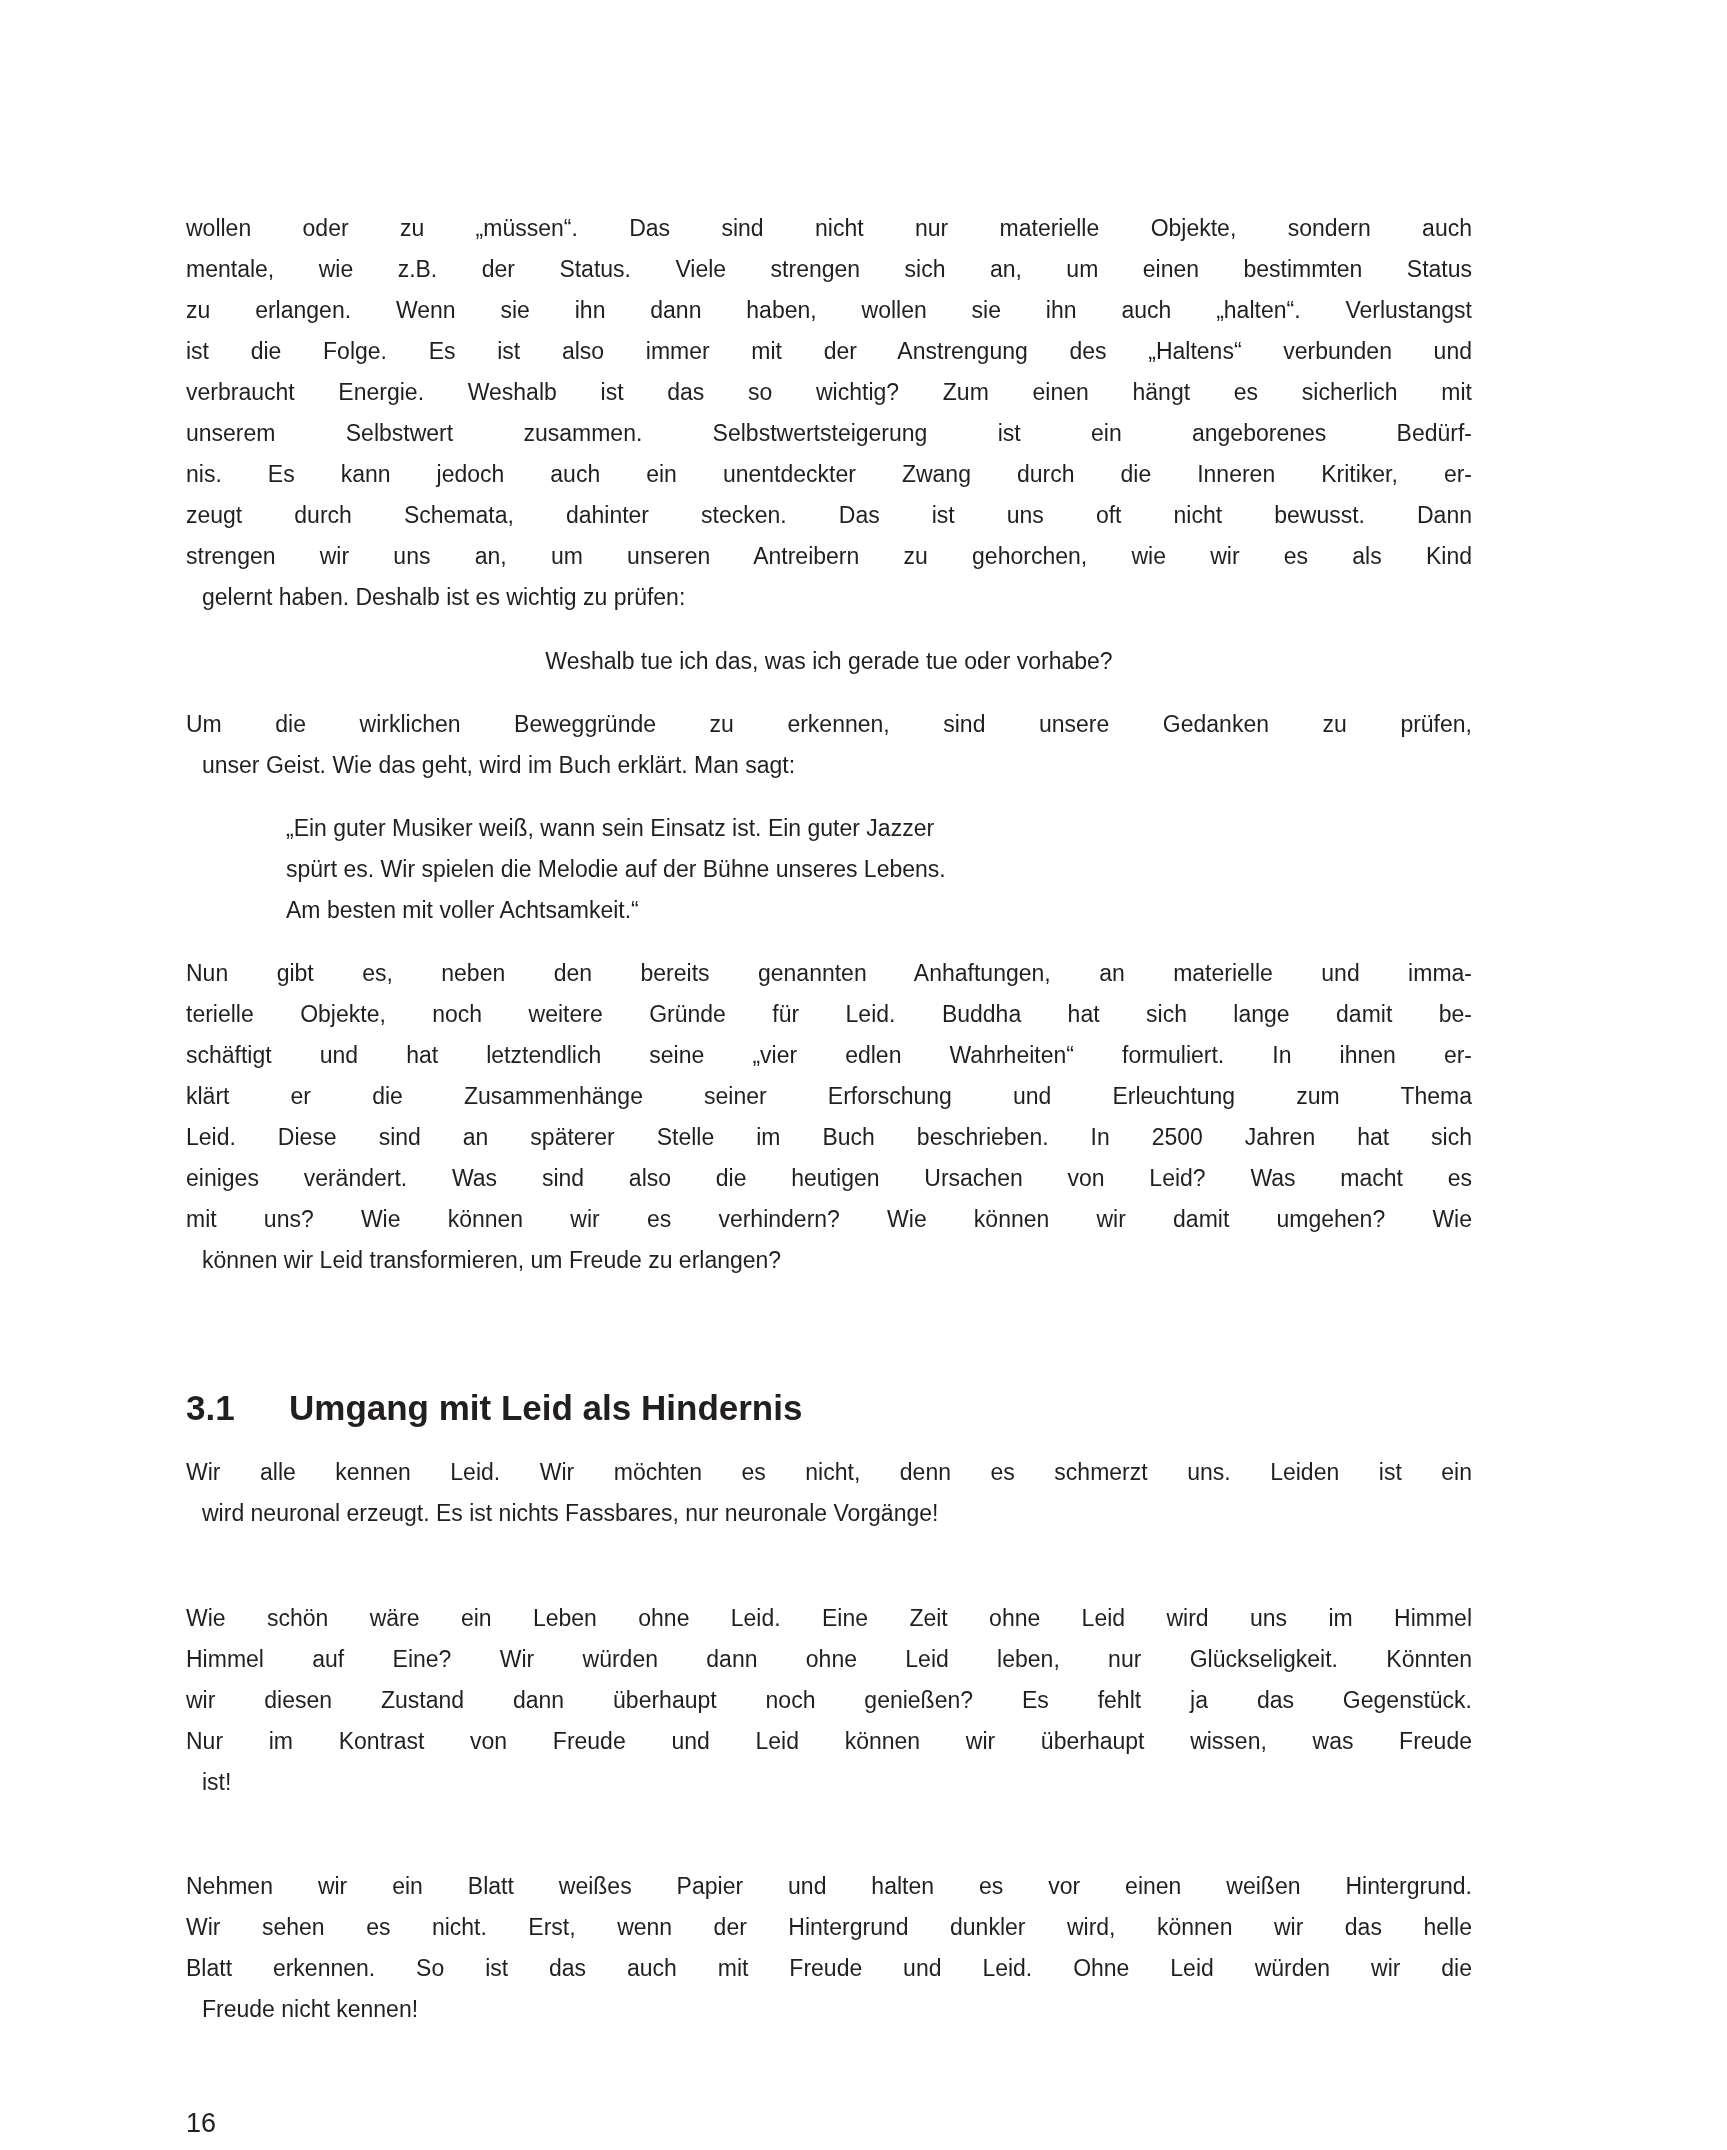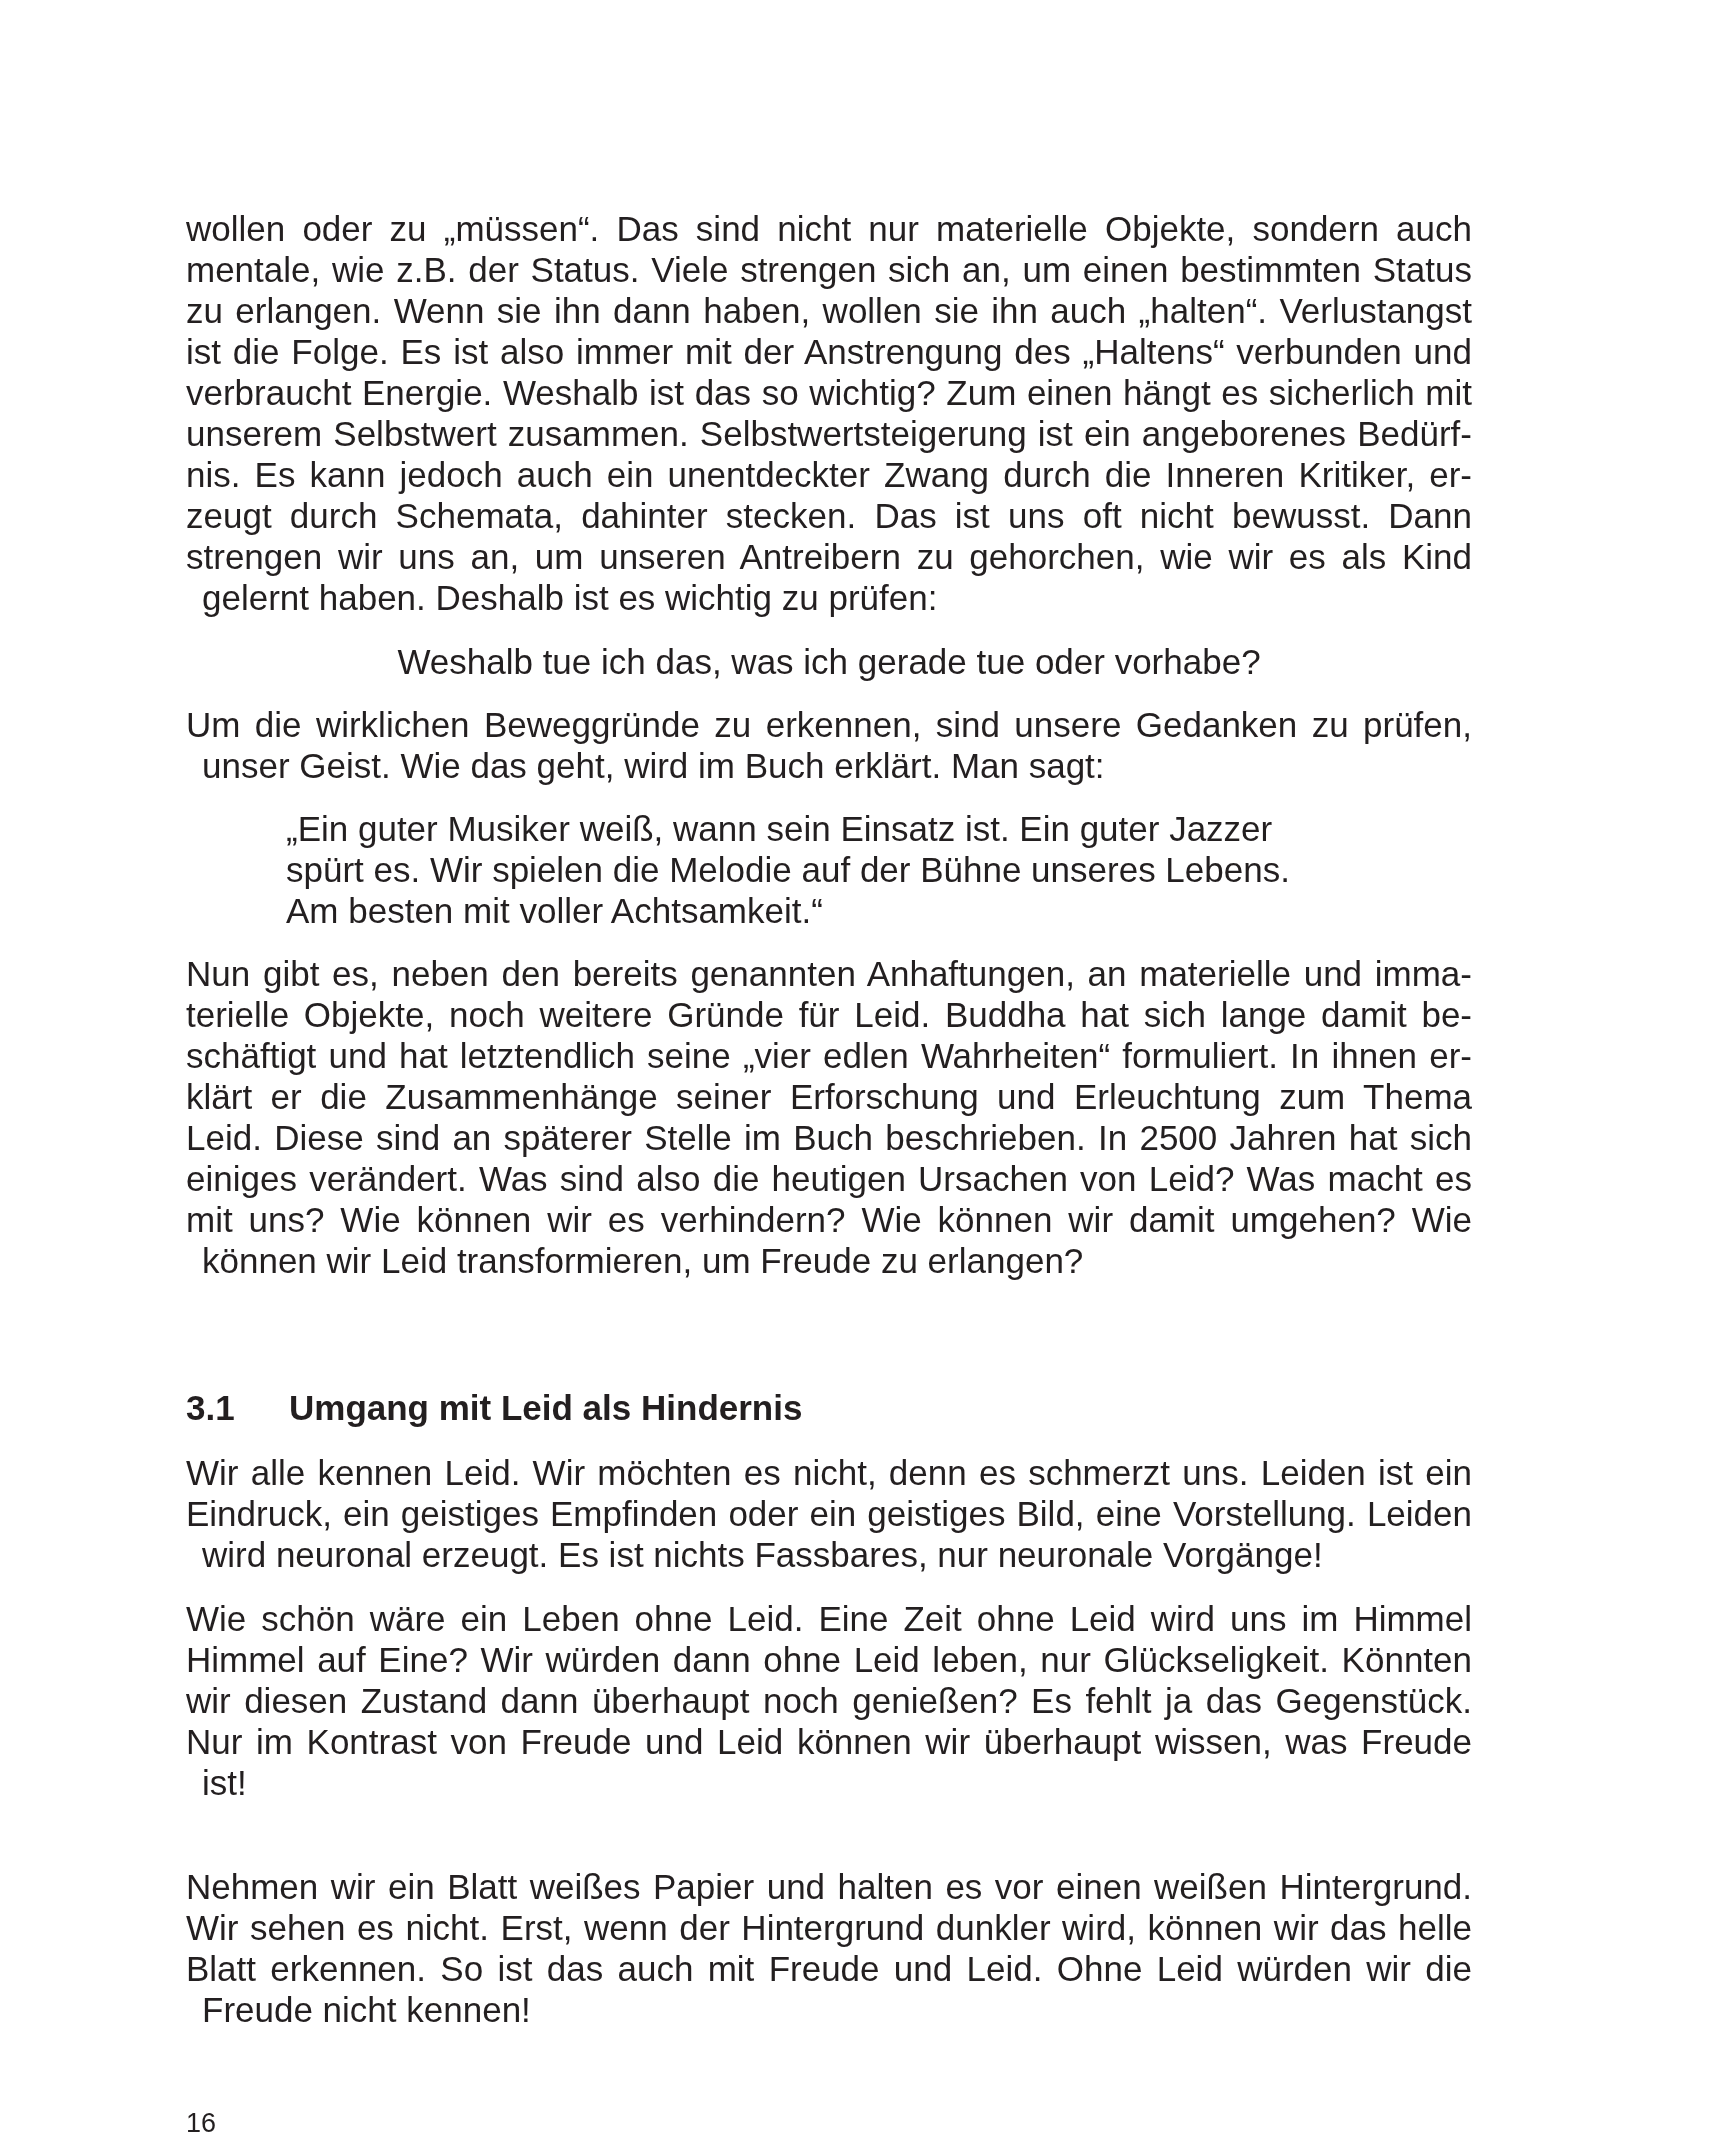--- a/index.html
+++ b/index.html
@@ -1,20 +1,20 @@
 <!DOCTYPE html>
 <html style="font-size:6.9px"><head>
 <meta charset="utf-8">
 <style>
   html, body { margin: 0; padding: 0; background: #ffffff; }
   body { width: 1728px; height: 2237px; position: relative; overflow: hidden; }
   .page { position: absolute; left: 0; top: 0; width: 1728px; height: 2237px; background: #ffffff; color: #231f20;
           font-family: "Liberation Sans", sans-serif; }
   .block { position: absolute; left: 186px; width: 1286px; }
-  .line { display: block; height: 41px; line-height: 41px; font-size: 35px; white-space: nowrap;
+  .line { display: block; height: 41px; line-height: 41px; font-size: 23px; white-space: nowrap;
           text-align: justify; text-align-last: justify; overflow: hidden; }
   .line.last { text-align-last: left; margin-left: 16px; }
   .bold { font-weight: normal; }
   .quote { left: 286px; width: 1101px; }
   .quote .line { text-align-last: left; }
   .center-q { left: 186px; width: 1286px; text-align: center; }
   .center-q .line { text-align: center; text-align-last: center; }
   .heading { position: absolute; left: 186px; top: 1387px; font-size: 35px; font-weight: bold; line-height: 41px; height: 41px; white-space: nowrap; }
   .heading .num { display: inline-block; width: 103px; }
   .pagenum { position: absolute; left: 186px; top: 2103px; font-size: 27px; line-height: 41px; }
@@ -62,21 +62,20 @@
     <span class="line">mit uns? Wie können wir es verhindern? Wie können wir damit umgehen? Wie</span>
     <span class="line last">können wir Leid transformieren, um Freude zu erlangen?</span>
   </div>
 
   <div class="heading">
     <span class="num">3.1</span><span>Umgang mit Leid als Hindernis</span>
   </div>
 
   <div class="block" style="top:1452px;">
     <span class="line">Wir alle kennen Leid. Wir möchten es nicht, denn es schmerzt uns. Leiden ist ein</span>
-    <span class="line">Eindruck, ein geistiges Empfinden oder ein geistiges Bild, eine Vorstellung. Leiden</span>
     <span class="line last">wird neuronal erzeugt. Es ist nichts Fassbares, nur neuronale Vorgänge!</span>
   </div>
 
   <div class="block" style="top:1598px;">
     <span class="line">Wie schön wäre ein Leben ohne Leid. Eine Zeit ohne Leid wird uns im Himmel</span>
     <span class="line">Himmel auf Eine? Wir würden dann ohne Leid leben, nur Glückseligkeit. Könnten</span>
     <span class="line">wir diesen Zustand dann überhaupt noch genießen? Es fehlt ja das Gegenstück.</span>
     <span class="line">Nur im Kontrast von Freude und Leid können wir überhaupt wissen, was Freude</span>
     <span class="line last">ist!</span>
   </div>

